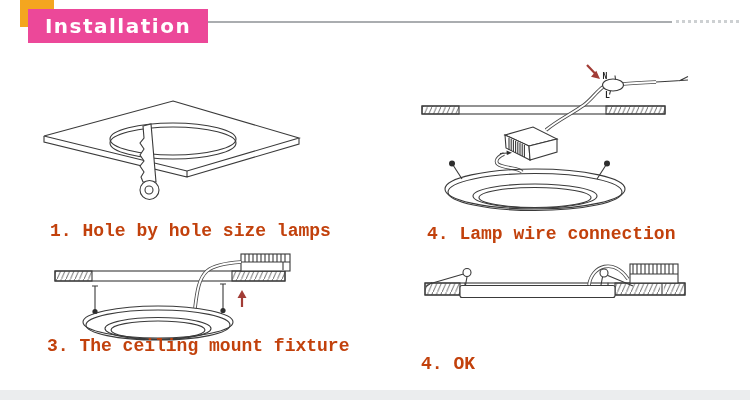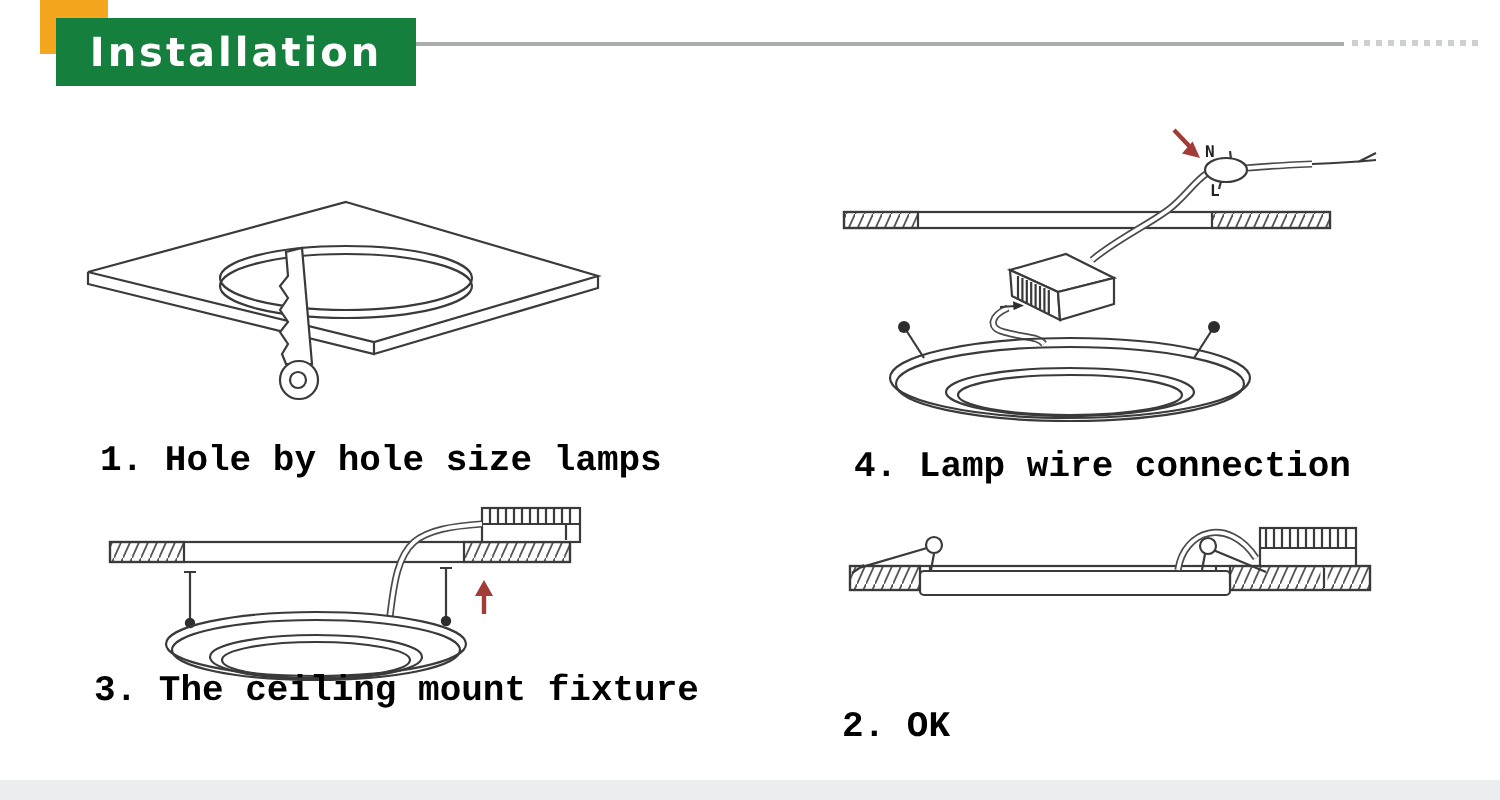--- a/index.html
+++ b/index.html
@@ -1,33 +1,33 @@
 <!DOCTYPE html>
 <html><head>
 <meta charset="utf-8">
 <style>
   html,body { margin:0; padding:0; background:#fff; }
   .page { position:relative; width:750px; height:400px; background:#ffffff;
           font-family:"Liberation Sans", sans-serif; overflow:hidden; }
 
   
   .hdr-accent { position:absolute; left:20px; top:0; width:34px; height:27px; background:#f4a61f; }
-  .hdr-box { position:absolute; left:28px; top:9px; width:180px; height:34px; background:#15803d;
+  .hdr-box { position:absolute; left:28px; top:9px; width:180px; height:34px; background:#ec4899;
              display:flex; align-items:center; justify-content:center; }
   .hdr-box span { color:#fff; font-family:"DejaVu Sans", sans-serif; font-weight:bold;
                   font-size:20px; letter-spacing:1.5px; }
   .hdr-line { position:absolute; left:208px; top:21px; width:464px; height:2px; background:#aaadb0; }
   .hdr-marks { position:absolute; left:676px; top:20px; width:66px; height:3px;
                background:repeating-linear-gradient(90deg,#cdd0d2 0 3px, transparent 3px 6px); }
 
   .band { position:absolute; left:0; top:390px; width:750px; height:10px; background:#ebedee; }
 
   .fig { position:absolute; margin:0; padding:0; }
   .caption { position:absolute; font-family:"Liberation Mono","DejaVu Sans Mono",monospace;
-             font-weight:bold; font-size:18px; color:#000000; white-space:pre; }
+             font-weight:bold; font-size:18px; color:#c2410c; white-space:pre; }
 
   
   .ln  { fill:none; stroke:#3a3a3a; stroke-width:1.1; }
   .fw  { fill:#ffffff; stroke:#3a3a3a; stroke-width:1.1; }
   .hatchbox { fill:url(#hatch); stroke:#3a3a3a; stroke-width:1.1; }
   .tube-o { fill:none; stroke:#4a4a4a; stroke-width:3.6; }
   .tube-i { fill:none; stroke:#ffffff; stroke-width:1.9; }
   .red  { stroke:#a23c36; fill:none; stroke-width:2.2; }
   .redf { fill:#a23c36; stroke:none; }
   .dot  { fill:#2e2e2e; stroke:none; }
@@ -189,17 +189,17 @@
       </g>
       <g>
         <path class="tube-o" d="M174,33 C177,13 199,6 213,27"></path>
         <path class="tube-i" d="M174,33 C177,13 199,6 213,27"></path>
       </g>
       <g>
         <path d="M247,32 V42" stroke="#fff" stroke-width="3.6" fill="none"></path>
         <path class="ln" d="M247,32 V42"></path>
       </g>
     </svg>
-    <figcaption class="caption" style="left:6px; top:102px;">2. OK</figcaption>
+    <figcaption class="caption" style="left:6px; top:102px;">4. OK</figcaption>
   </figure>
 
   <div class="band"></div>
 </div>
 
 </body></html>

